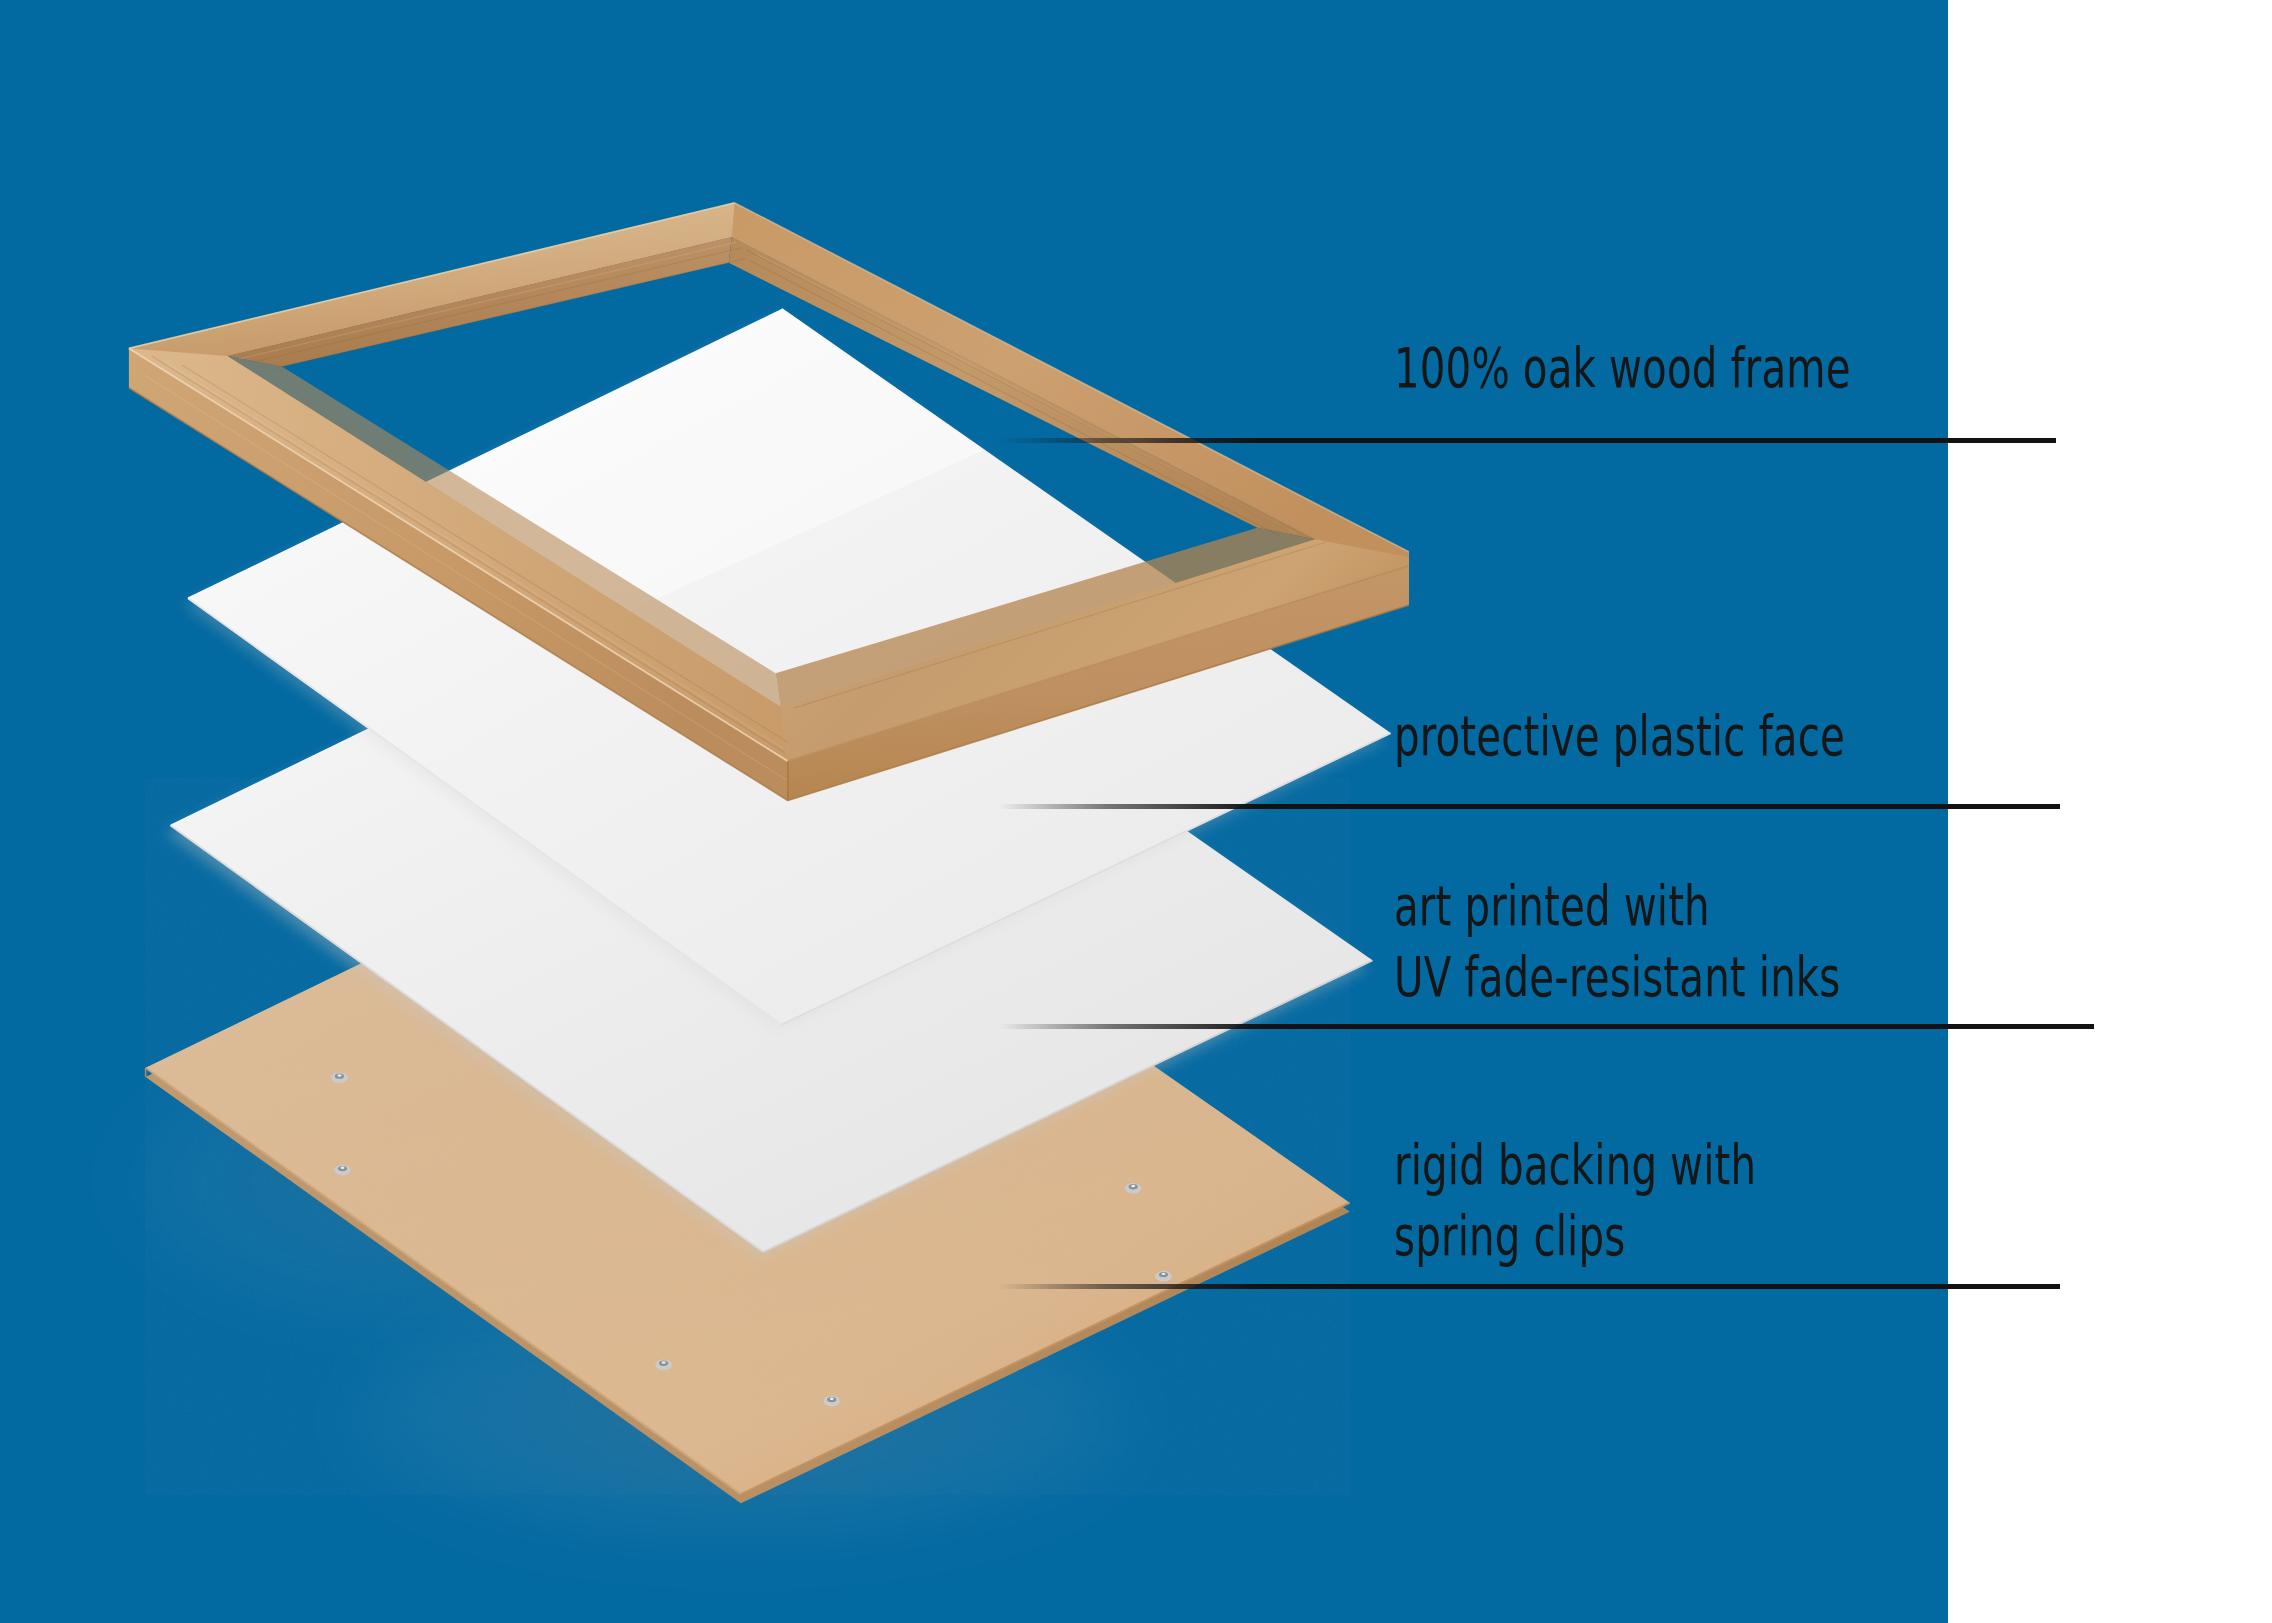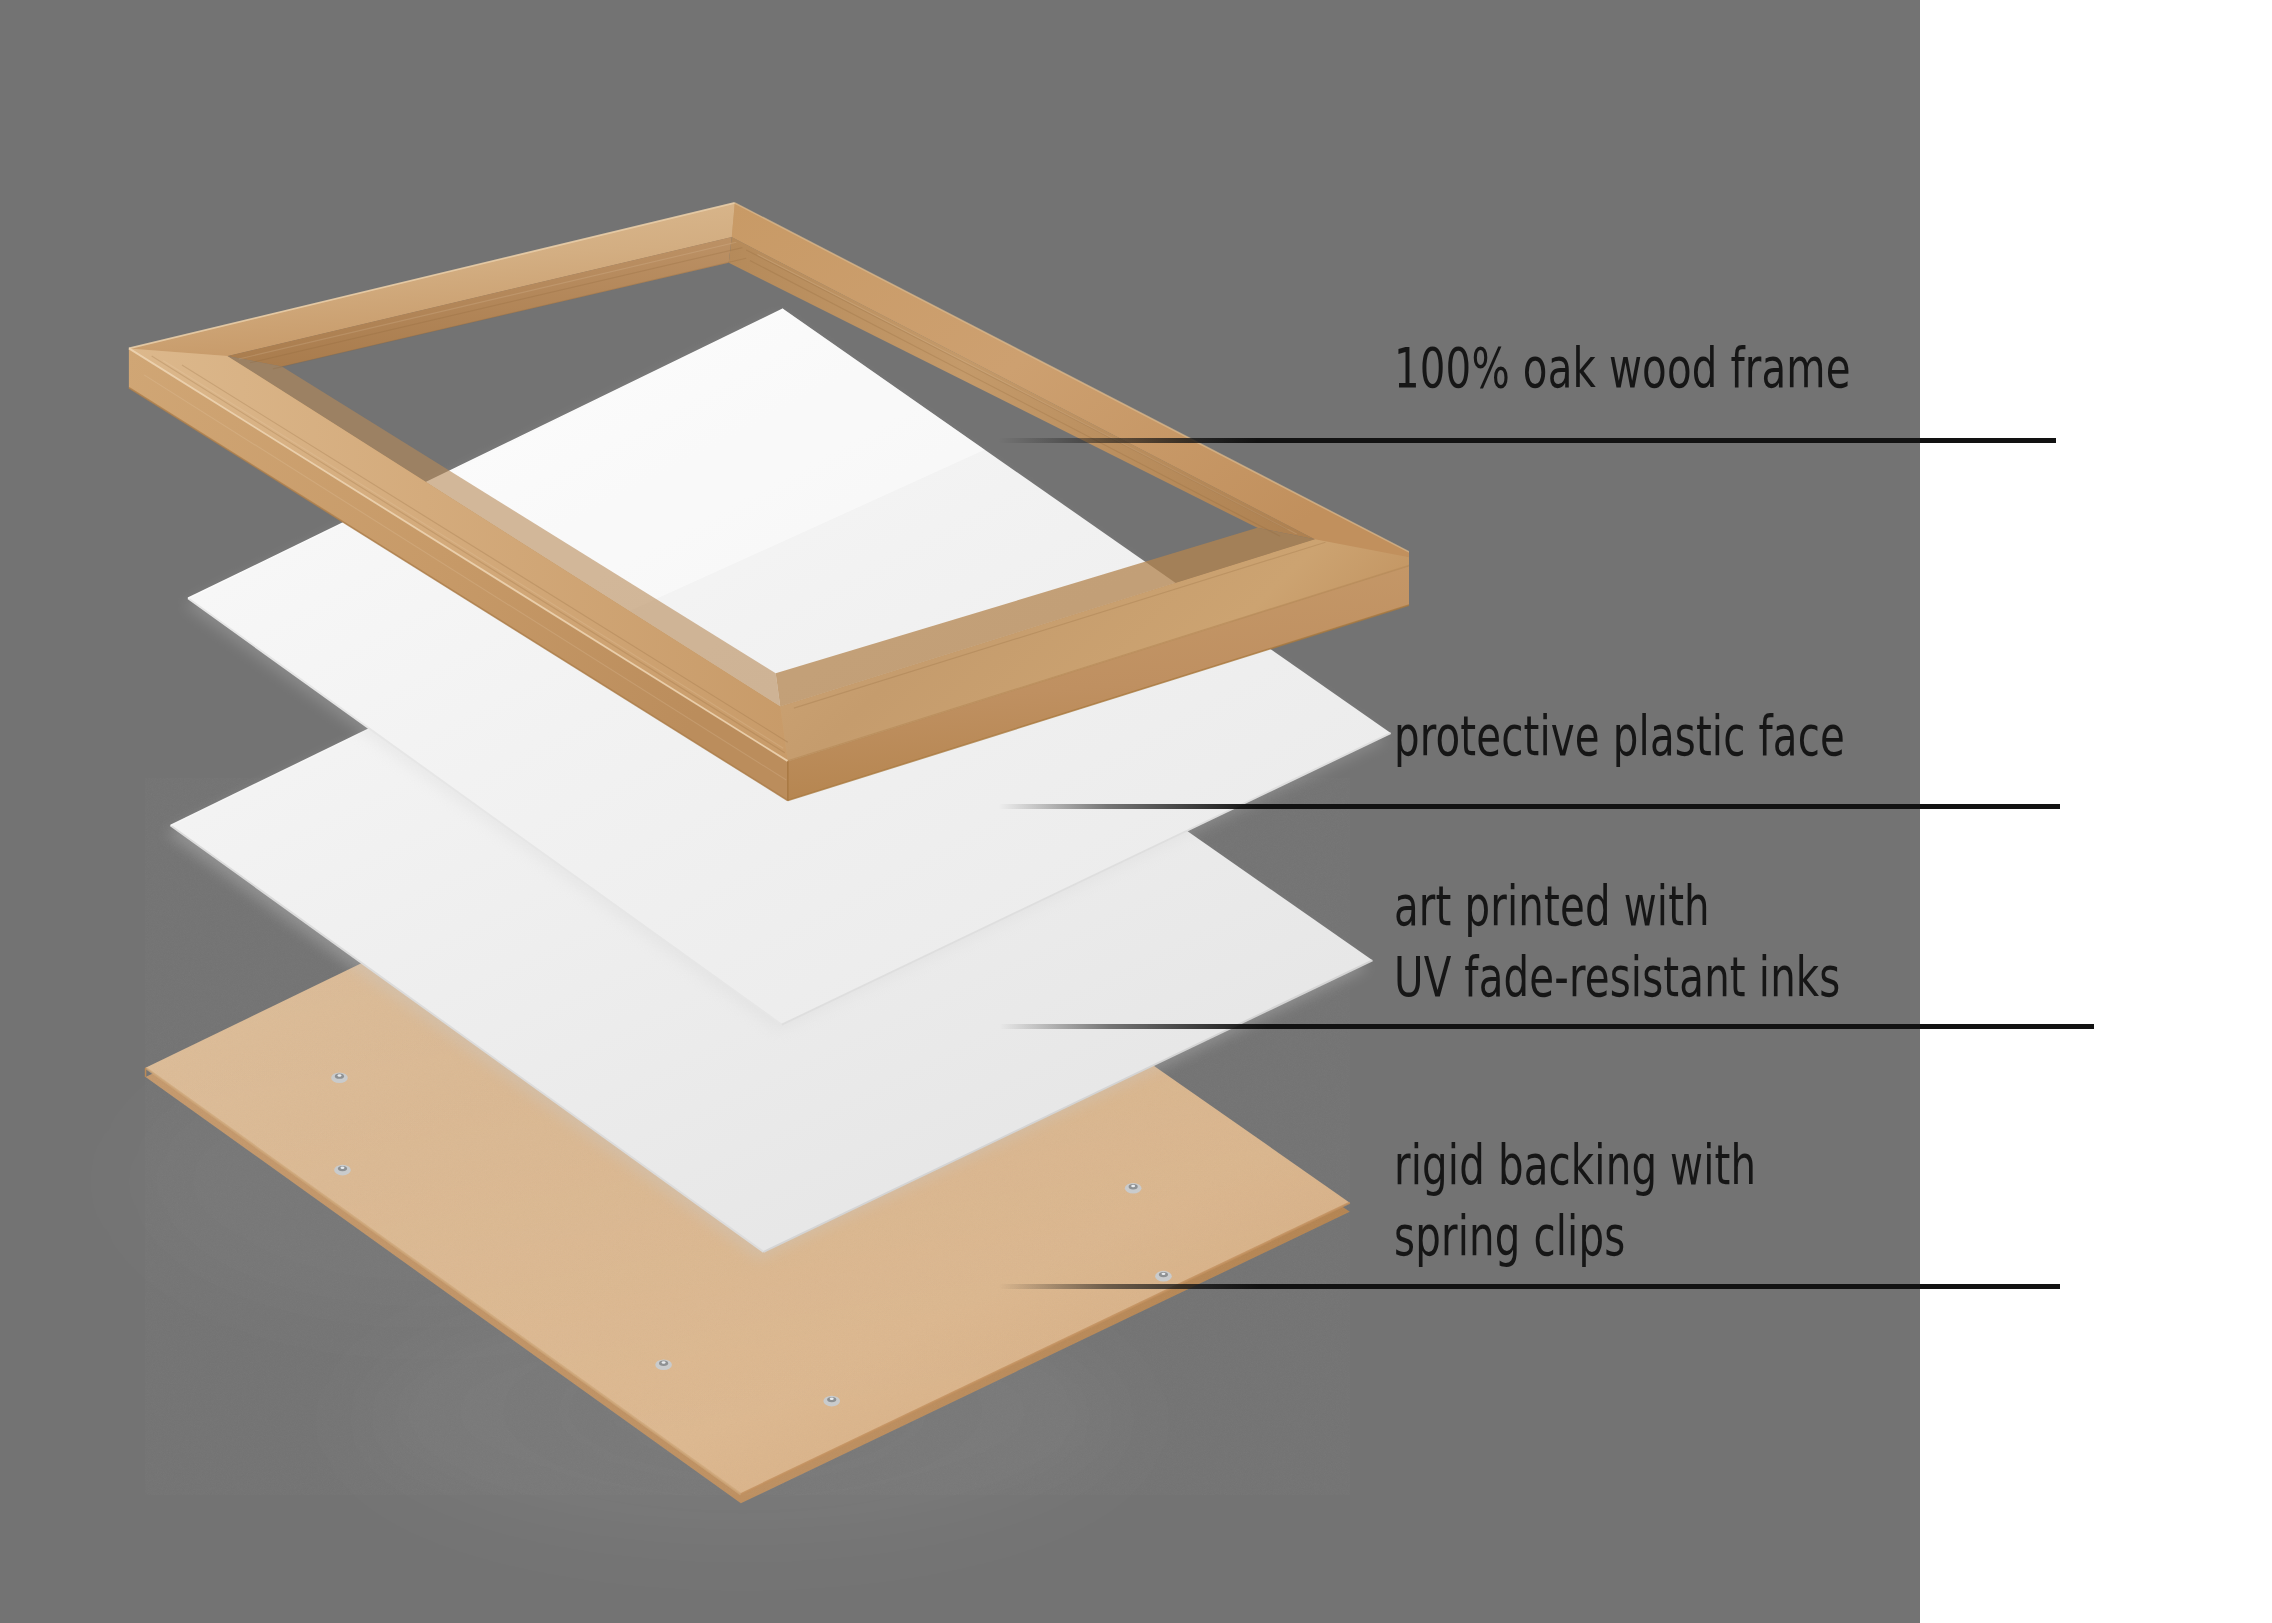--- a/index.html
+++ b/index.html
@@ -1,21 +1,21 @@
 <!DOCTYPE html>
 <html style="font-size:12px"><head>
 <meta charset="utf-8">
 <style>
   html,body{margin:0;padding:0;background:#ffffff;}
   body{
     width:2273px;height:1623px;overflow:hidden;position:relative;
     font-family:"Liberation Sans","DejaVu Sans",sans-serif;
     background:#ffffff;
   }
-  #stage{position:absolute;inset:0;width:1920px;height:1623px;background:#737373;}
+  #stage{position:absolute;inset:0;width:1920px;height:1623px;background:#0369a1;padding-left:28px;}
 
   
   .art{position:absolute;left:0;top:0;width:1409px;height:1623px;}
   .art svg{display:block;width:1409px;height:1623px;}
 
   
   .callouts{position:absolute;left:0;top:0;width:2273px;height:1623px;pointer-events:none;}
   .callout{position:absolute;pointer-events:auto;}
   .callout .ctext{
     position:absolute;left:0;top:0;

